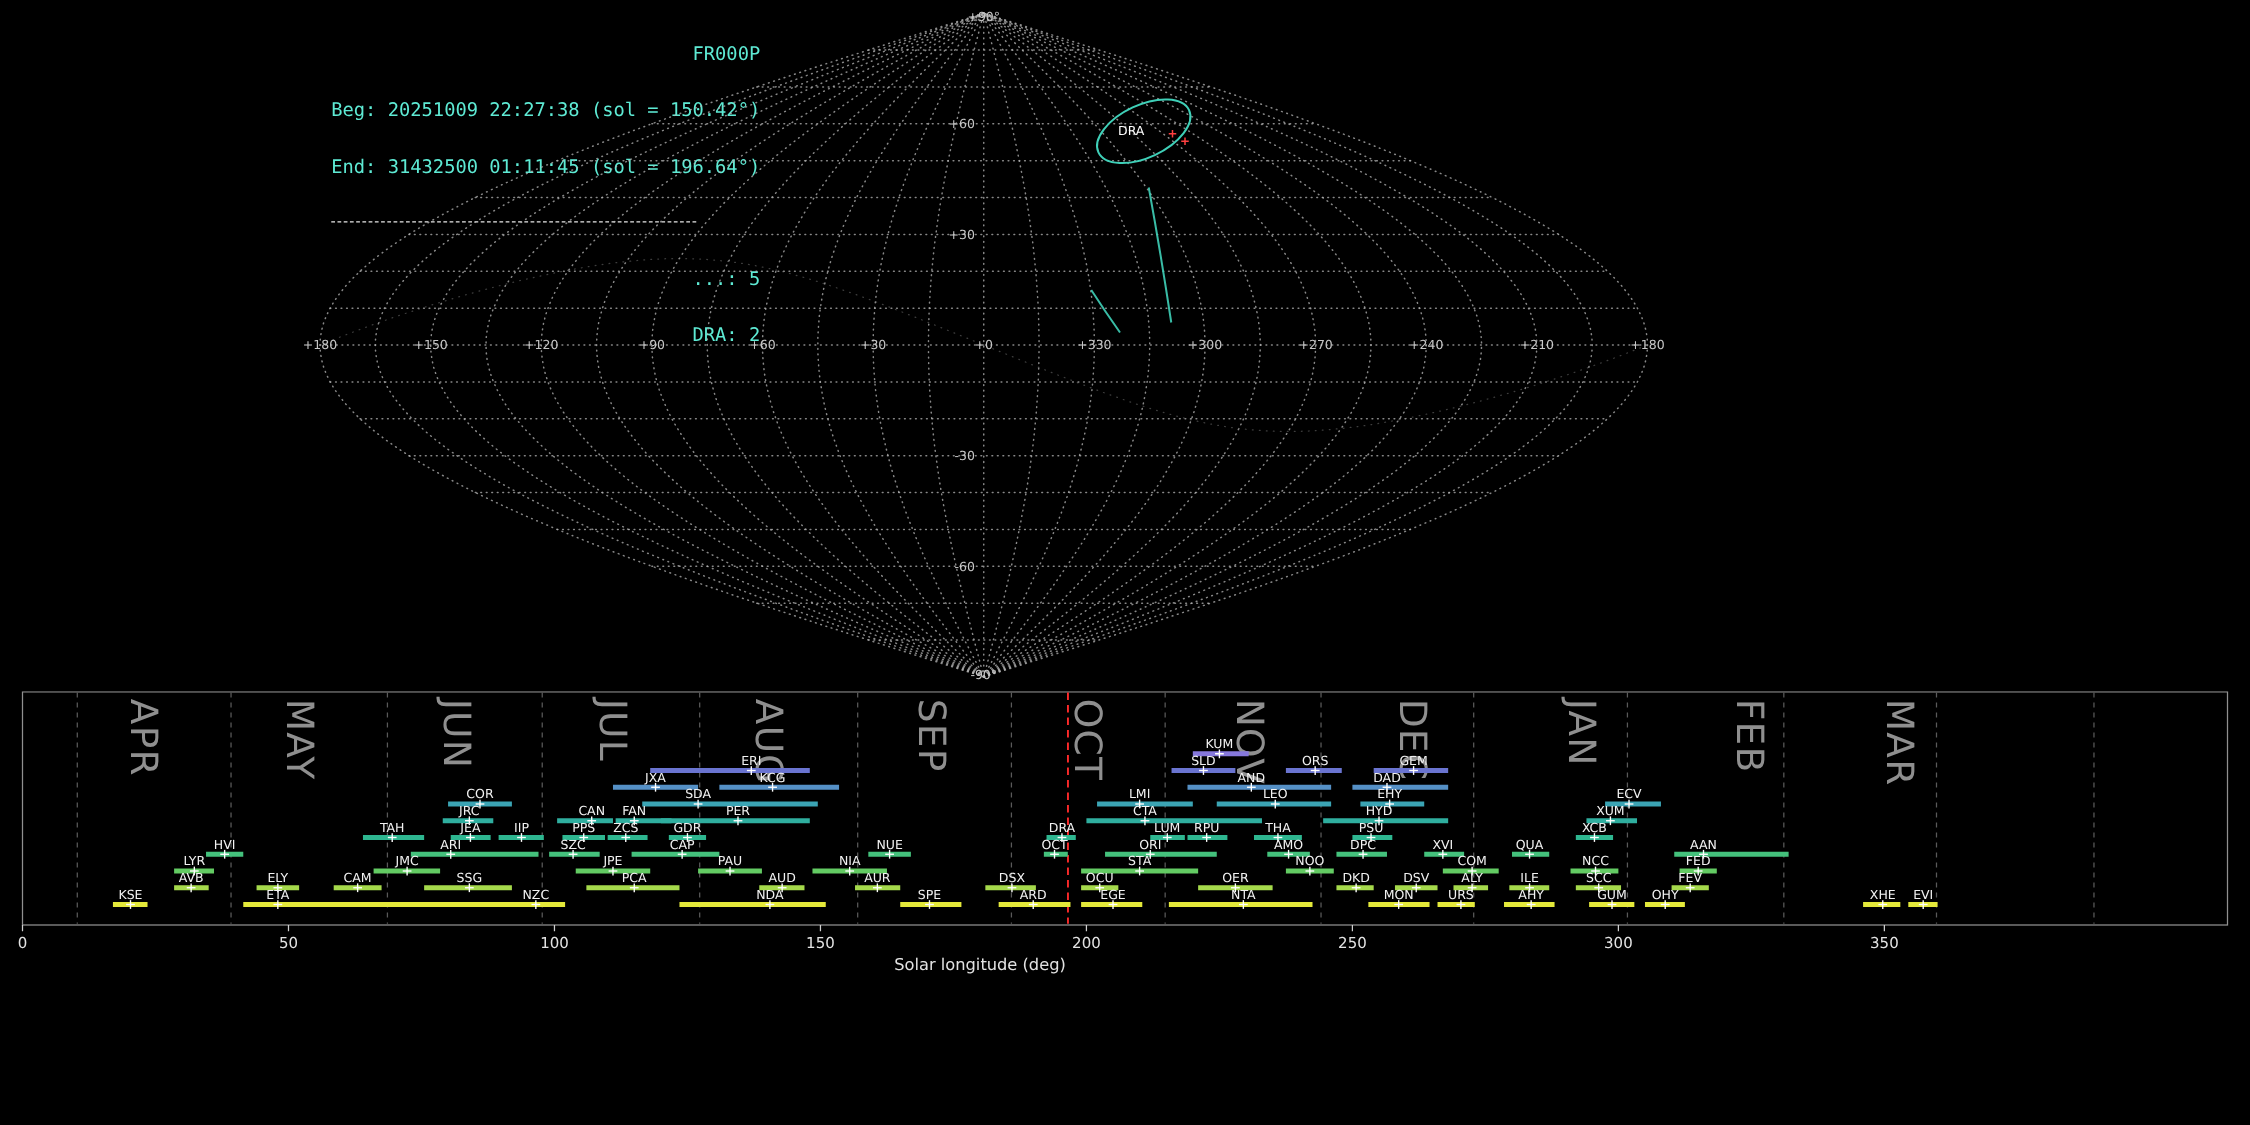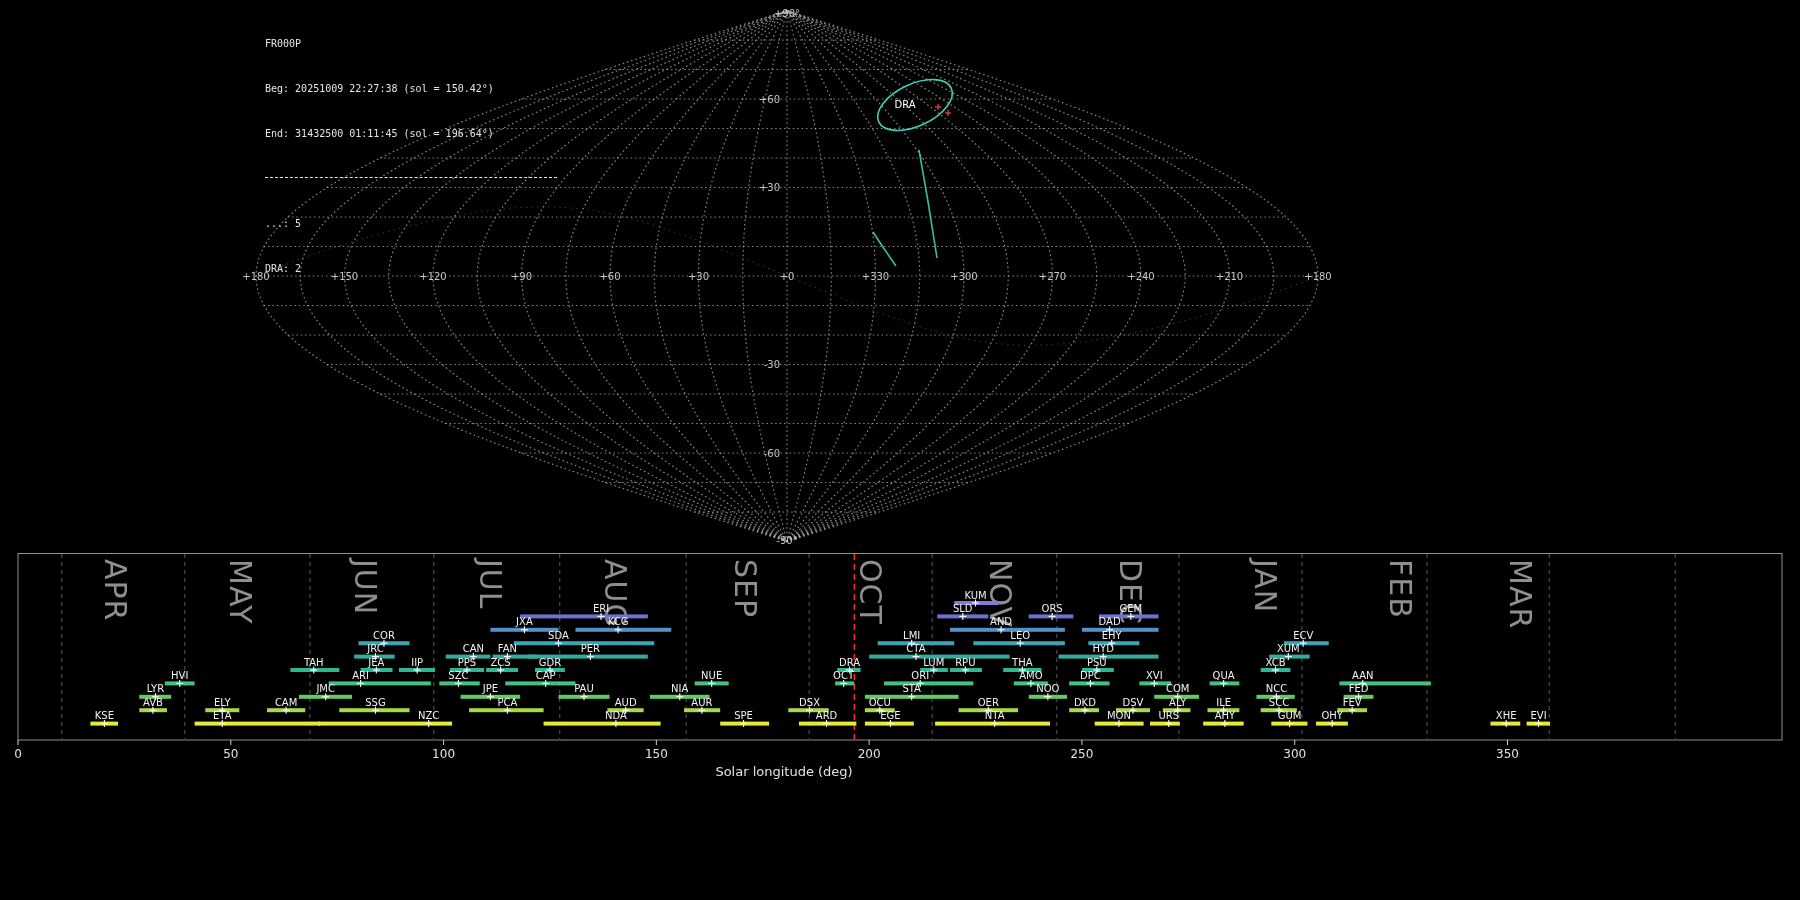--- a/index.html
+++ b/index.html
@@ -1,19 +1,19 @@
 <!DOCTYPE html>
 <html><head>
 <meta charset="utf-8">
 <style>
   html,body{margin:0;padding:0;background:#000;}
   .stage{position:relative;width:1800px;height:900px;background:#000;overflow:hidden;
          font-family:"DejaVu Sans",sans-serif;}
-  .header{position:absolute;left:265px;top:6px;color:#e5e5e5;
-          font-family:"DejaVu Sans Mono",monospace;font-size:10px;line-height:15px;white-space:pre;}
+  .header{position:absolute;left:265px;top:6px;color:#5eead4;
+          font-family:"DejaVu Sans Mono",monospace;font-size:15px;line-height:15px;white-space:pre;text-align:right;}
   .header .dashes{width:292px;border-top:1px dashed #e8e8e8;height:1px;margin:6px 0 7px 0;}
   svg{position:absolute;left:0;display:block;}
   #skymap{top:0;}
   #timeline{top:553px;}
   text{font-family:"DejaVu Sans",sans-serif;}
 </style>
 </head>
 <body>
 
 <div class="stage">

